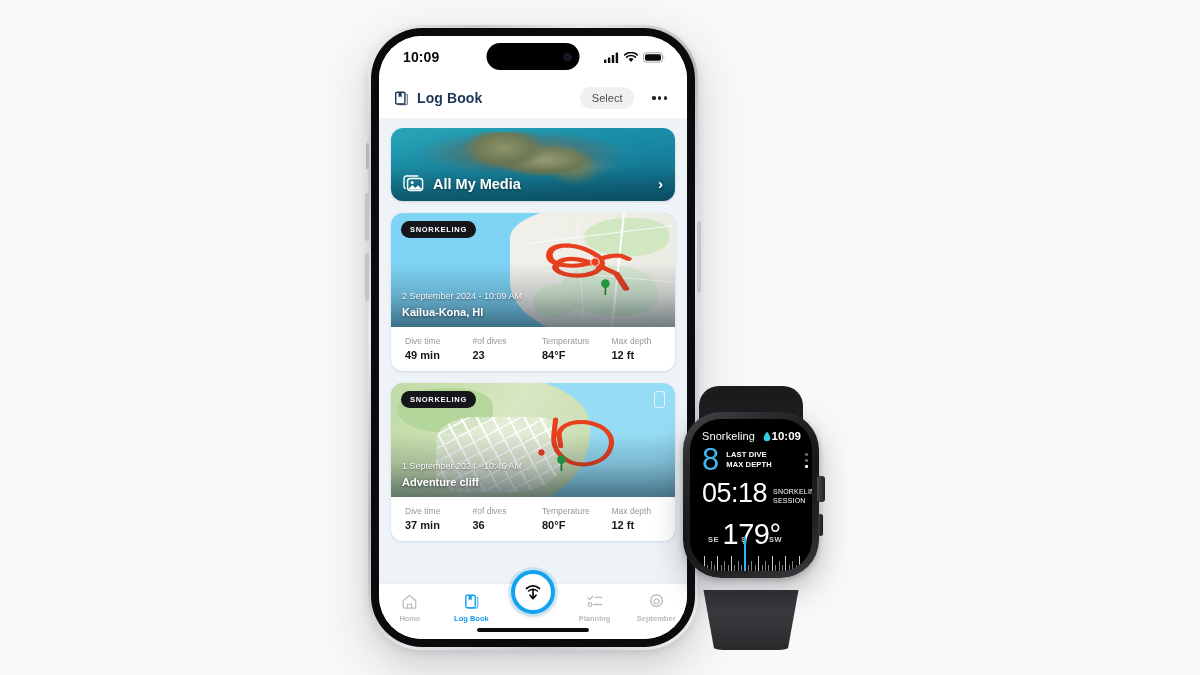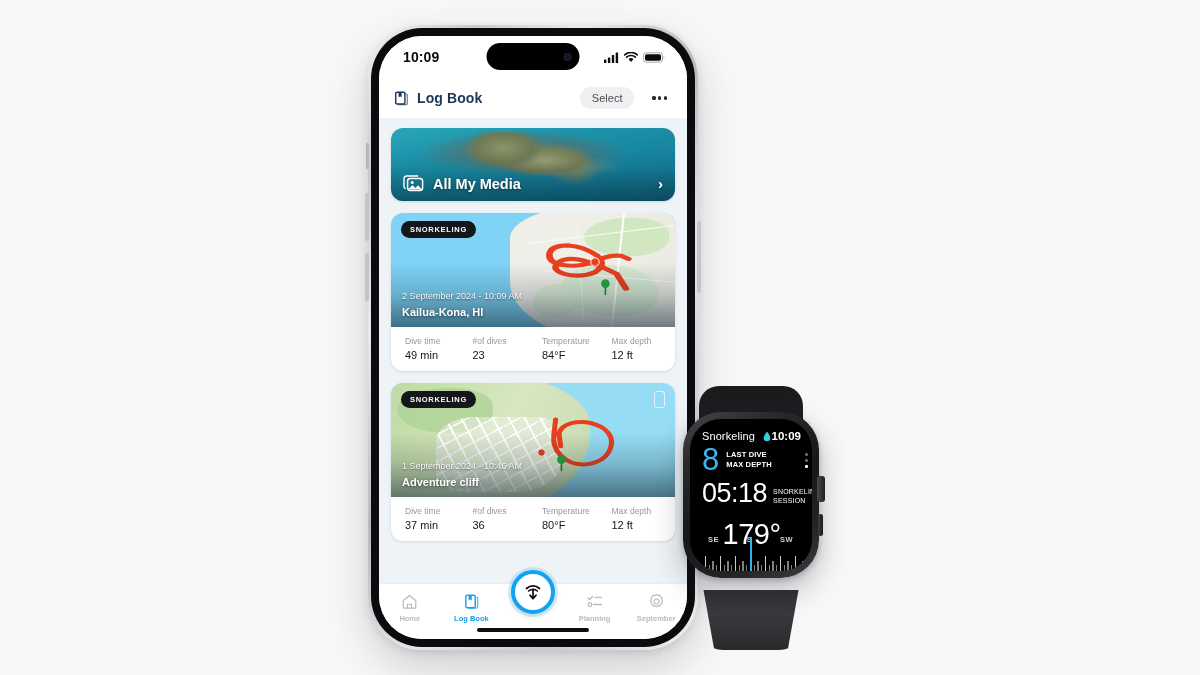--- a/index.html
+++ b/index.html
@@ -145,21 +145,21 @@
   }
   .map-date { position:absolute; left:11px; bottom:26px; color:rgba(255,255,255,0.93); font-size:9px; text-shadow:0 1px 2px rgba(0,0,0,.5); }
   .map-place { position:absolute; left:11px; bottom:9px; color:#fff; font-size:11px; font-weight:700; text-shadow:0 1px 3px rgba(0,0,0,.55); }
 
   .metrics { display:flex; padding:9px 0 10px 0; }
   .metric { flex:1; padding-left:14px; }
   .metric:nth-child(2){ padding-left:4px; }
   .metric:nth-child(3){ padding-left:6px; }
   .metric:nth-child(4){ padding-left:6px; }
   .m-label { font-size:8.5px; color:#97989d; margin-bottom:3px; }
-  .m-value { font-size:11px; font-weight:400; color:#16171b; }
+  .m-value { font-size:11px; font-weight:700; color:#16171b; }
 
   
   .tabbar {
     flex:0 0 56px; height:56px; background:#fff; position:relative;
     display:flex; align-items:flex-start; padding-top:9px;
     border-top:1px solid #ececef;
   }
   .tab { flex:1; display:flex; flex-direction:column; align-items:center; gap:4px; }
   .tab-label { font-size:7.5px; color:#b9babe; font-weight:600; }
   .tab.active .tab-label { color:#139bf0; }
@@ -206,21 +206,21 @@
   .w-activity { color:#fff; font-size:11px; font-weight:500; letter-spacing:0.1px; }
   .w-time-wrap { display:flex; align-items:center; gap:1px; }
   .w-time { color:#fff; font-size:11.5px; font-weight:600; }
   .w-depth-row { display:flex; align-items:center; gap:7px; margin-top:2px; }
   .w-depth-num { color:#3eb4f0; font-size:31px; font-weight:400; line-height:1; }
   .w-depth-lbl { color:#fff; font-size:7.5px; font-weight:700; line-height:1.25; letter-spacing:0.15px; }
   .w-sess-row { display:flex; align-items:flex-end; gap:6px; margin-top:5px; }
   .w-sess-num { color:#fff; font-size:27px; font-weight:400; line-height:1; letter-spacing:-0.5px; }
   .w-sess-lbl { color:#fff; font-size:7px; font-weight:500; line-height:1.3; letter-spacing:0.2px; padding-bottom:2px; }
   .w-heading { color:#fff; font-size:29px; font-weight:500; text-align:center; margin-top:11px; letter-spacing:-0.5px; }
-  .w-compass { position:absolute; left:0; right:1px; bottom:0; height:36px; }
+  .w-compass { position:absolute; left:0; right:12px; bottom:0; height:36px; }
   .w-cardinals { display:flex; justify-content:space-between; padding:0 18px; }
   .w-card-lbl { color:#cfcfd2; font-size:7.5px; font-weight:600; letter-spacing:0.4px; }
   .w-ticks { position:absolute; left:0; right:0; bottom:0; height:20px; display:flex; align-items:flex-end; justify-content:center; gap:2.6px; }
   .w-ticks i { width:1.3px; background:#d6d6d9; display:block; }
   .w-needle { position:absolute; left:50%; transform:translateX(-50%); bottom:0; width:2px; height:34px; background:#2fb4ef; }
   .w-pagedots { position:absolute; right:4px; top:34px; display:flex; flex-direction:column; gap:3.5px; }
   .w-pagedots i { width:2.6px; height:2.6px; border-radius:50%; background:#fff; display:block; }
   .w-pagedots i.dim { background:#6a6a6e; }
   .crown {
     position:absolute; right:-6px; top:64px; width:8px; height:26px;

